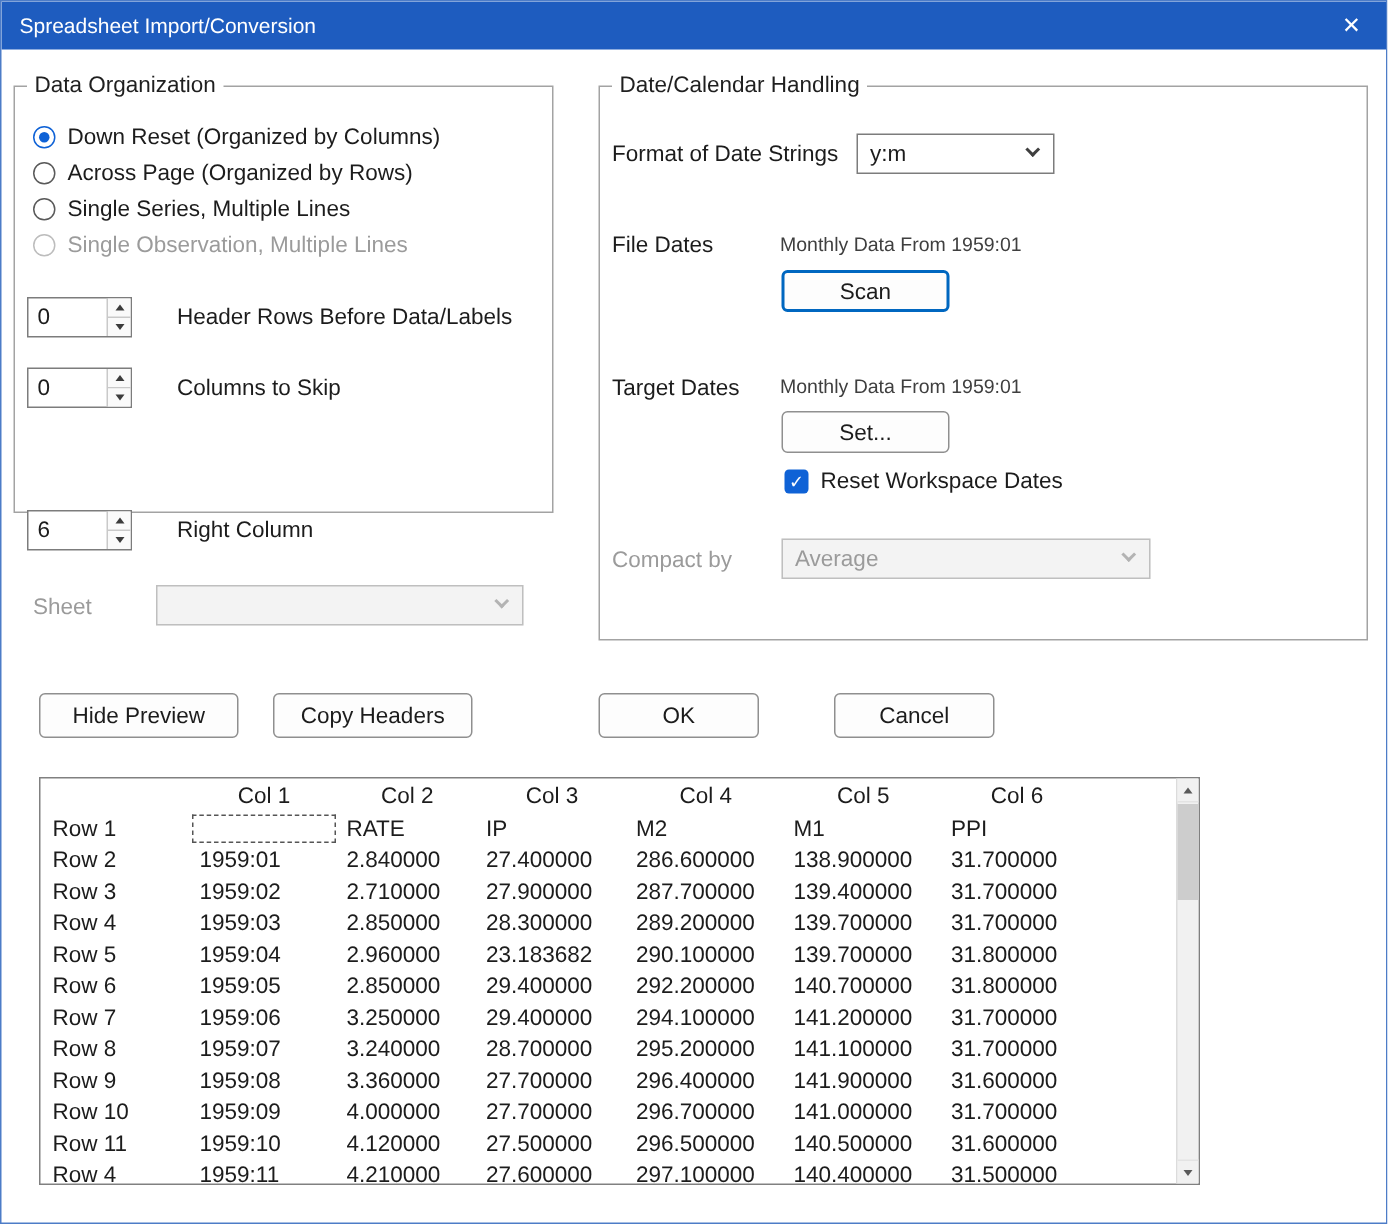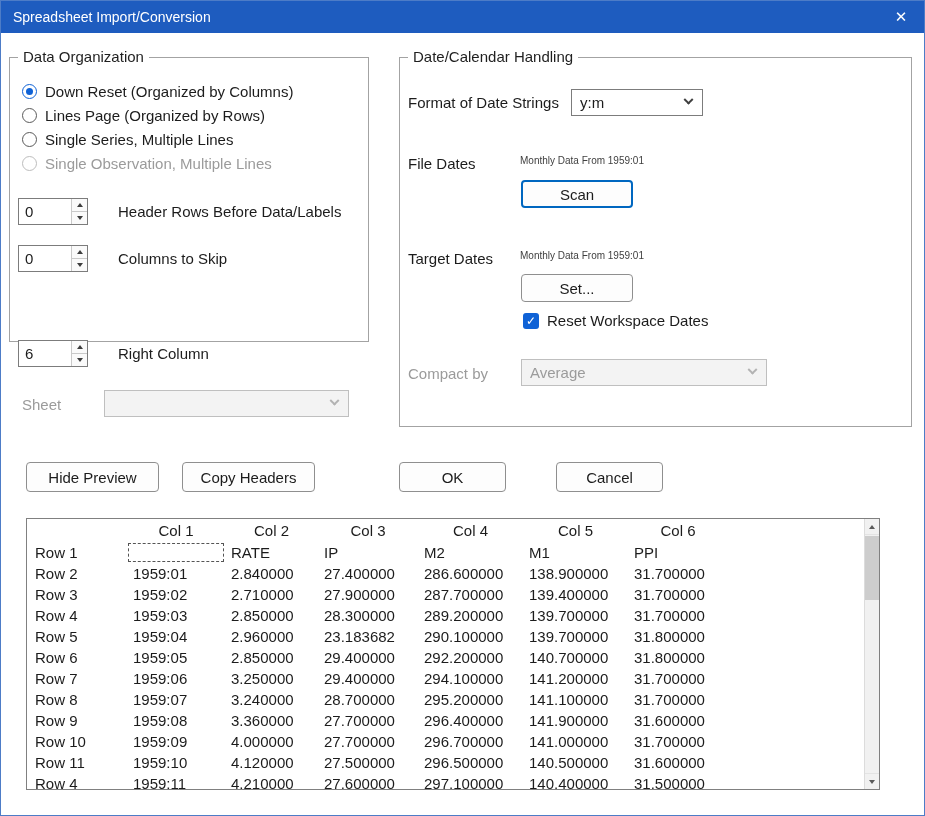--- a/index.html
+++ b/index.html
@@ -38,31 +38,31 @@
   .spin-label{margin-left:30px;white-space:nowrap;}
   
   .combo{position:absolute;height:27px;border:1px solid var(--border);background:#fff;display:flex;align-items:center;
     font-size:15px;padding-left:8px;}
   .combo .chev{margin-left:auto;margin-right:10px;width:7px;height:7px;border-right:2px solid #3f3f3f;border-bottom:2px solid #3f3f3f;
     transform:rotate(45deg) translate(-2px,-2px);flex:0 0 auto;}
   .combo.disabled{background:#f3f3f3;border-color:#bfbfbf;color:var(--disabled_text);}
   .combo.disabled .chev{border-color:#b3b3b3;}
   
   .slab{position:absolute;font-size:15px;white-space:nowrap;}
-  .sval{position:absolute;font-size:10px;color:#3f3f3f;white-space:nowrap;}
+  .sval{position:absolute;font-size:13px;color:#3f3f3f;white-space:nowrap;}
   
   .btn{position:absolute;height:30px;border:1px solid #8f8f8f;border-radius:4px;background:#fdfdfd;
     font-size:15px;display:flex;align-items:center;justify-content:center;cursor:default;}
   .btn.focusblue{border:2px solid var(--focus);}
   
   .chk-row{position:absolute;display:flex;align-items:center;gap:8px;font-size:15px;}
   .checkbox{width:16px;height:16px;border-radius:3px;background:var(--accent);color:#fff;display:flex;
     align-items:center;justify-content:center;font-size:12px;flex:0 0 auto;}
   
-  #preview{position:absolute;left:25px;top:517px;width:854px;height:272px;border:1px solid #808080;background:#fff;overflow:hidden;}
+  #preview{position:absolute;left:25px;top:517px;width:774px;height:272px;border:1px solid #808080;background:#fff;overflow:hidden;}
   .tablewrap{position:absolute;left:0;top:0;right:15px;bottom:0;overflow:hidden;}
   table{border-collapse:collapse;table-layout:fixed;font-size:15px;}
   td{height:21px;line-height:21px;padding:0 0 0 6px;white-space:nowrap;overflow:hidden;}
   thead td{height:23px;line-height:23px;text-align:center;padding:0;}
   td.rowlabel{padding-left:8px;margin-left:28px;}
   td.selcell{outline:1px dashed #555;outline-offset:-2px;}
   
   .vscroll{position:absolute;right:0;top:0;width:15px;bottom:0;background:#f1f1f1;border-left:1px solid #dcdcdc;}
   .varrow{position:absolute;left:0;right:0;height:16px;display:flex;align-items:center;justify-content:center;background:#f1f1f1;}
   .varrow .tri-up{border-bottom-color:#5a5a5a;}
@@ -81,21 +81,21 @@
 
   <div class="group" id="g-dataorg">
     <span class="gl">Data Organization</span>
 
     <div class="radio-row" style="top:23px">
       <span class="radio sel"></span>
       <span>Down Reset (Organized by Columns)</span>
     </div>
     <div class="radio-row" style="top:47px">
       <span class="radio"></span>
-      <span>Lines Page (Organized by Rows)</span>
+      <span>Across Page (Organized by Rows)</span>
     </div>
     <div class="radio-row" style="top:71px">
       <span class="radio"></span>
       <span>Single Series, Multiple Lines</span>
     </div>
     <div class="radio-row" style="top:95px">
       <span class="radio dis"></span>
       <span class="dim">Single Observation, Multiple Lines</span>
     </div>
 

